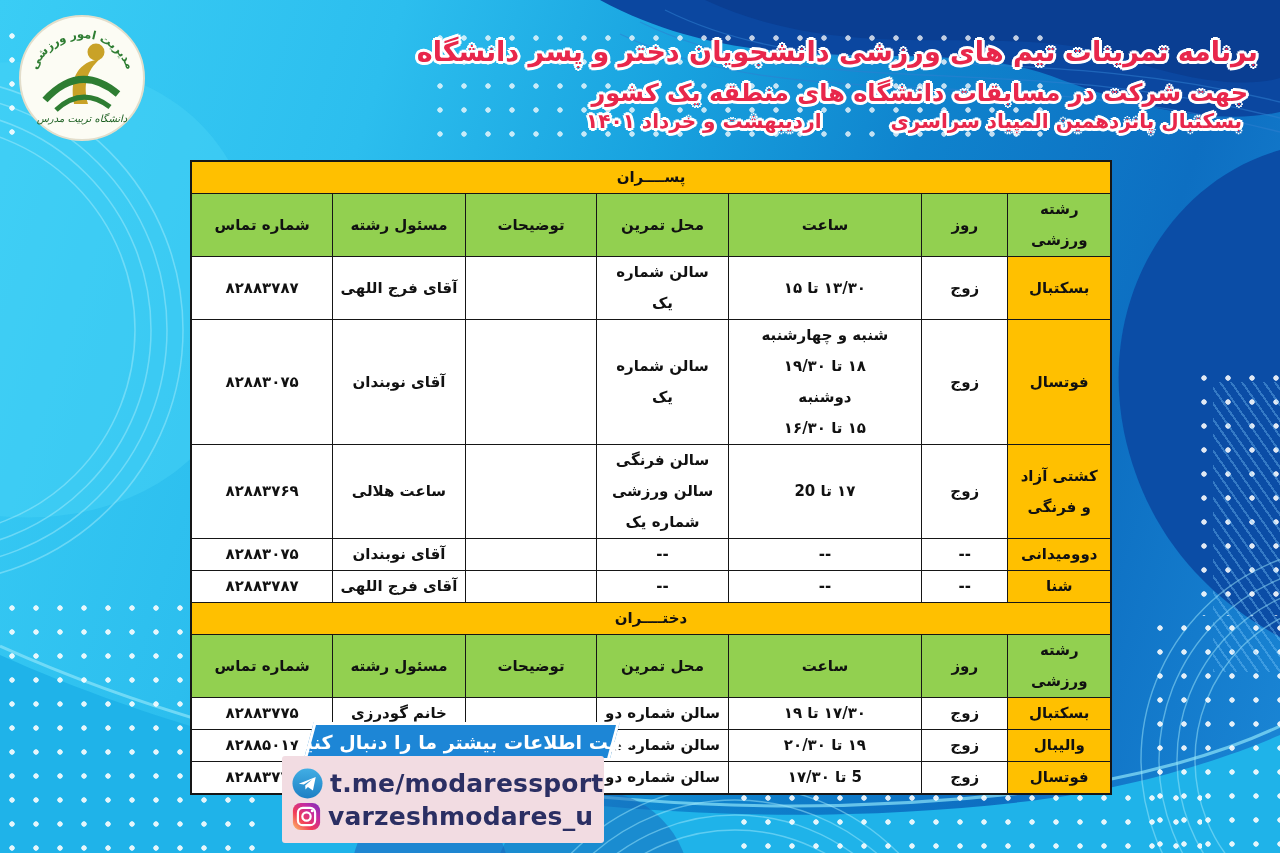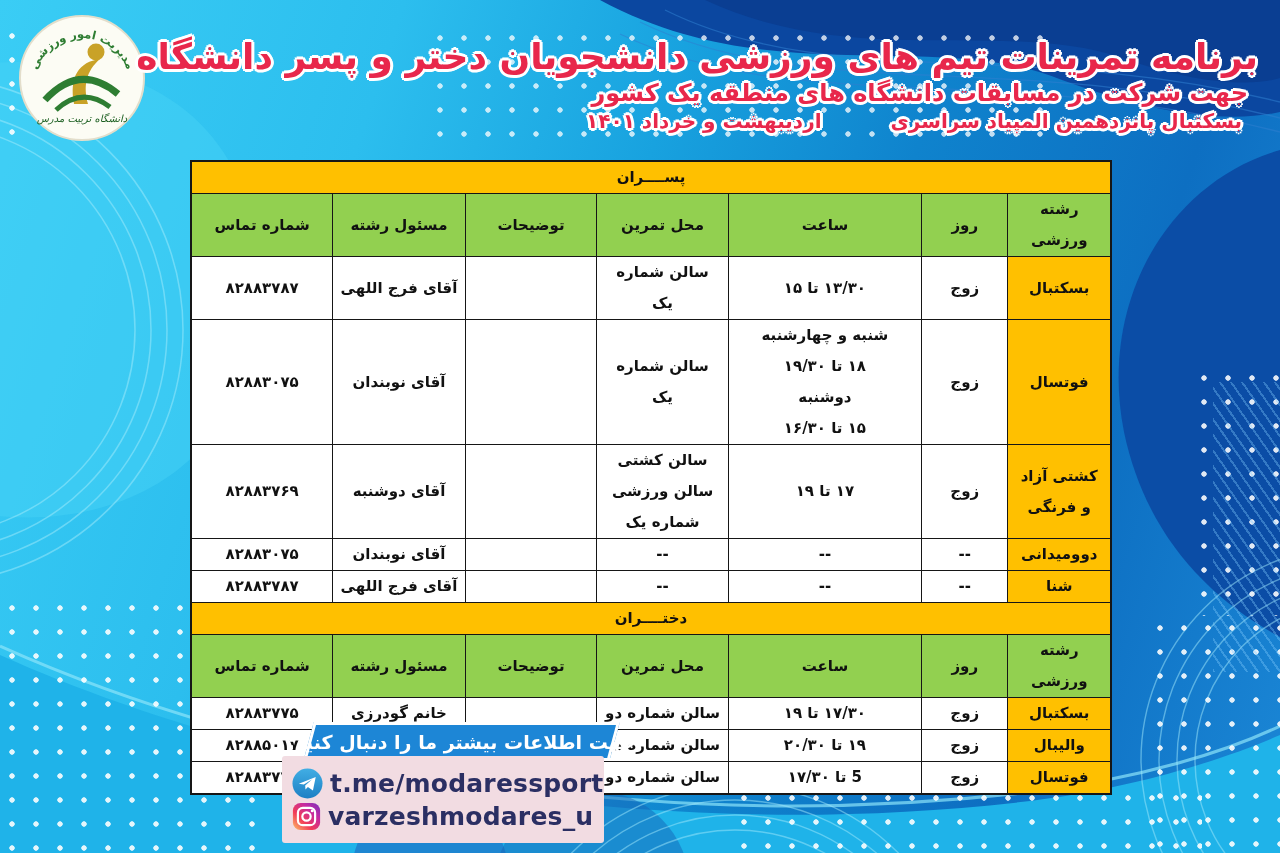--- a/index.html
+++ b/index.html
@@ -19,21 +19,21 @@
   .dots-bottom{left:732px;top:786px;width:470px;height:67px;}
   .dots-edge{left:0;top:24px;width:22px;height:120px;}
   .hatch{position:absolute;left:1213px;top:382px;width:67px;height:290px;z-index:1;
     background:repeating-linear-gradient(55deg,rgba(130,205,255,.35) 0 2px,transparent 2px 9px);}
   .logo{position:absolute;left:18px;top:14px;width:128px;height:128px;z-index:3;}
   .titles{position:absolute;right:0;top:0;width:100%;direction:rtl;z-index:3;}
   .titles div{white-space:nowrap;}
   .t-outline{color:var(--title-red,#e8274b);font-weight:bold;
     text-shadow:-2px -2px 0 #fff,2px -2px 0 #fff,-2px 2px 0 #fff,2px 2px 0 #fff,
                 0 -3px 0 #fff,0 3px 0 #fff,-3px 0 0 #fff,3px 0 0 #fff;}
-  .t1{position:absolute;top:36px;right:22px;font-size:36px;}
+  .t1{position:absolute;top:36px;right:22px;font-size:27px;}
   .t2{position:absolute;top:79px;right:32px;font-size:24px;}
   .t3{position:absolute;top:109px;right:38px;font-size:20px;}
   .t3 .gap{margin-right:62px;}
   table.schedule{
     position:absolute;left:190px;top:160px;width:922px;z-index:2;
     border-collapse:collapse;direction:rtl;table-layout:fixed;
     background:#fff;border:2px solid #161616;
   }
   table.schedule td,table.schedule th{
     border:1.5px solid #161616;text-align:center;vertical-align:middle;
@@ -174,26 +174,26 @@
 دوشنبه
 ۱۵ تا ۱۶/۳۰</td>
           <td class="pre">سالن شماره یک</td>
           <td></td>
           <td>آقای نوبندان</td>
           <td class="num">۸۲۸۸۳۰۷۵</td>
         </tr>
         <tr>
           <td class="sport">کشتی آزاد و فرنگی</td>
           <td>زوج</td>
-          <td class="pre">۱۷ تا ۱۹</td>
-          <td class="pre">سالن کشتی
+          <td class="pre">۱۷ تا 20</td>
+          <td class="pre">سالن فرنگی
 سالن ورزشی
 شماره یک</td>
           <td></td>
-          <td>آقای دوشنبه</td>
+          <td>ساعت هلالی</td>
           <td class="num">۸۲۸۸۳۷۶۹</td>
         </tr>
         <tr>
           <td class="sport">دوومیدانی</td>
           <td>--</td>
           <td class="pre">--</td>
           <td class="pre">--</td>
           <td></td>
           <td>آقای نوبندان</td>
           <td class="num">۸۲۸۸۳۰۷۵</td>

